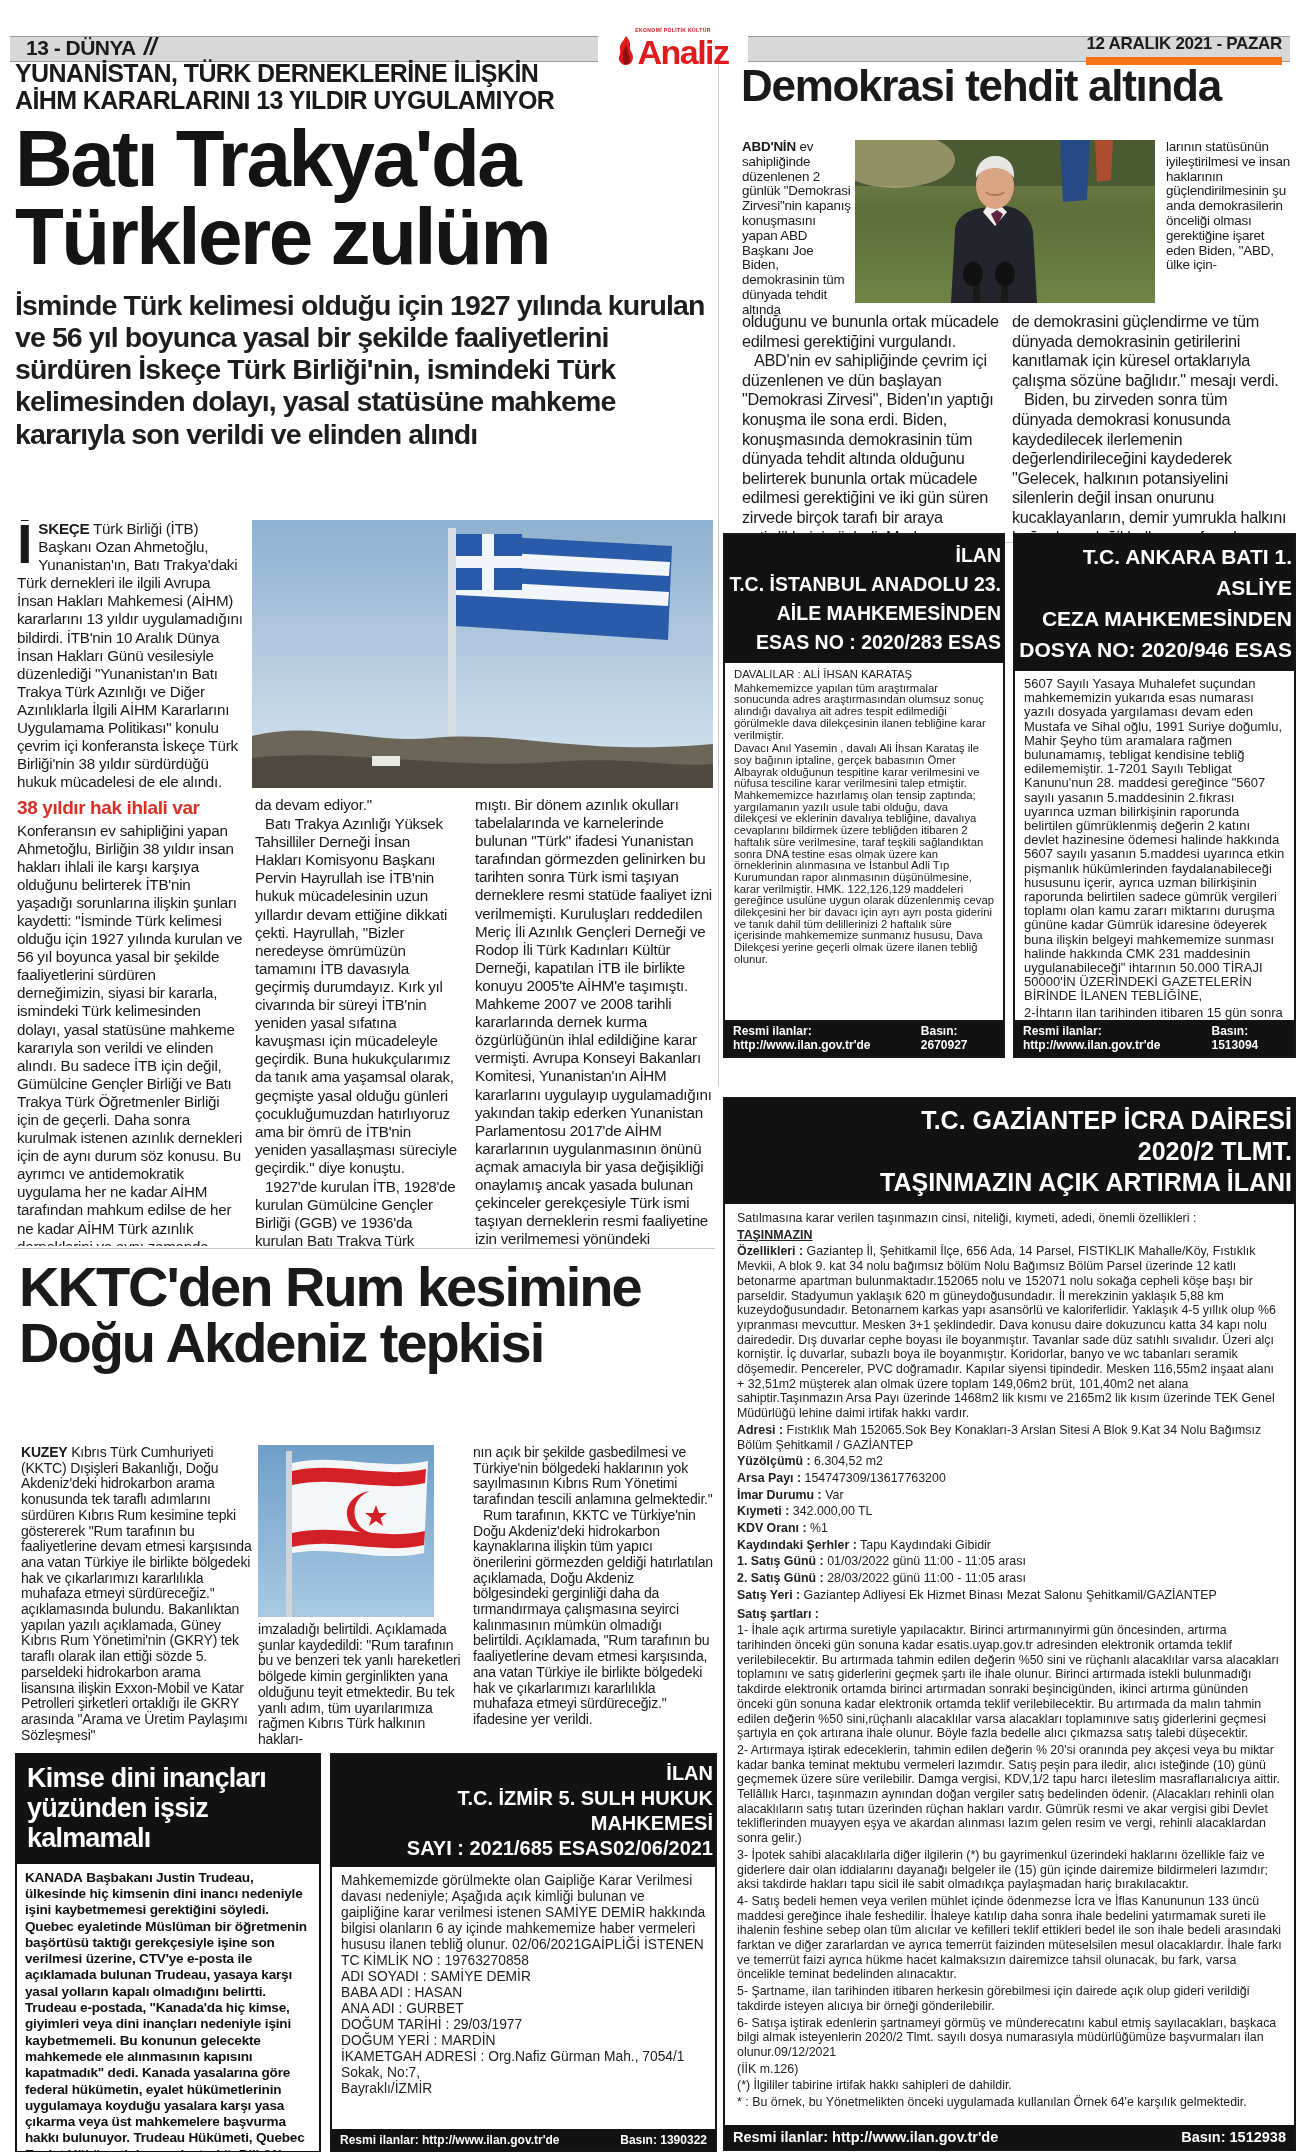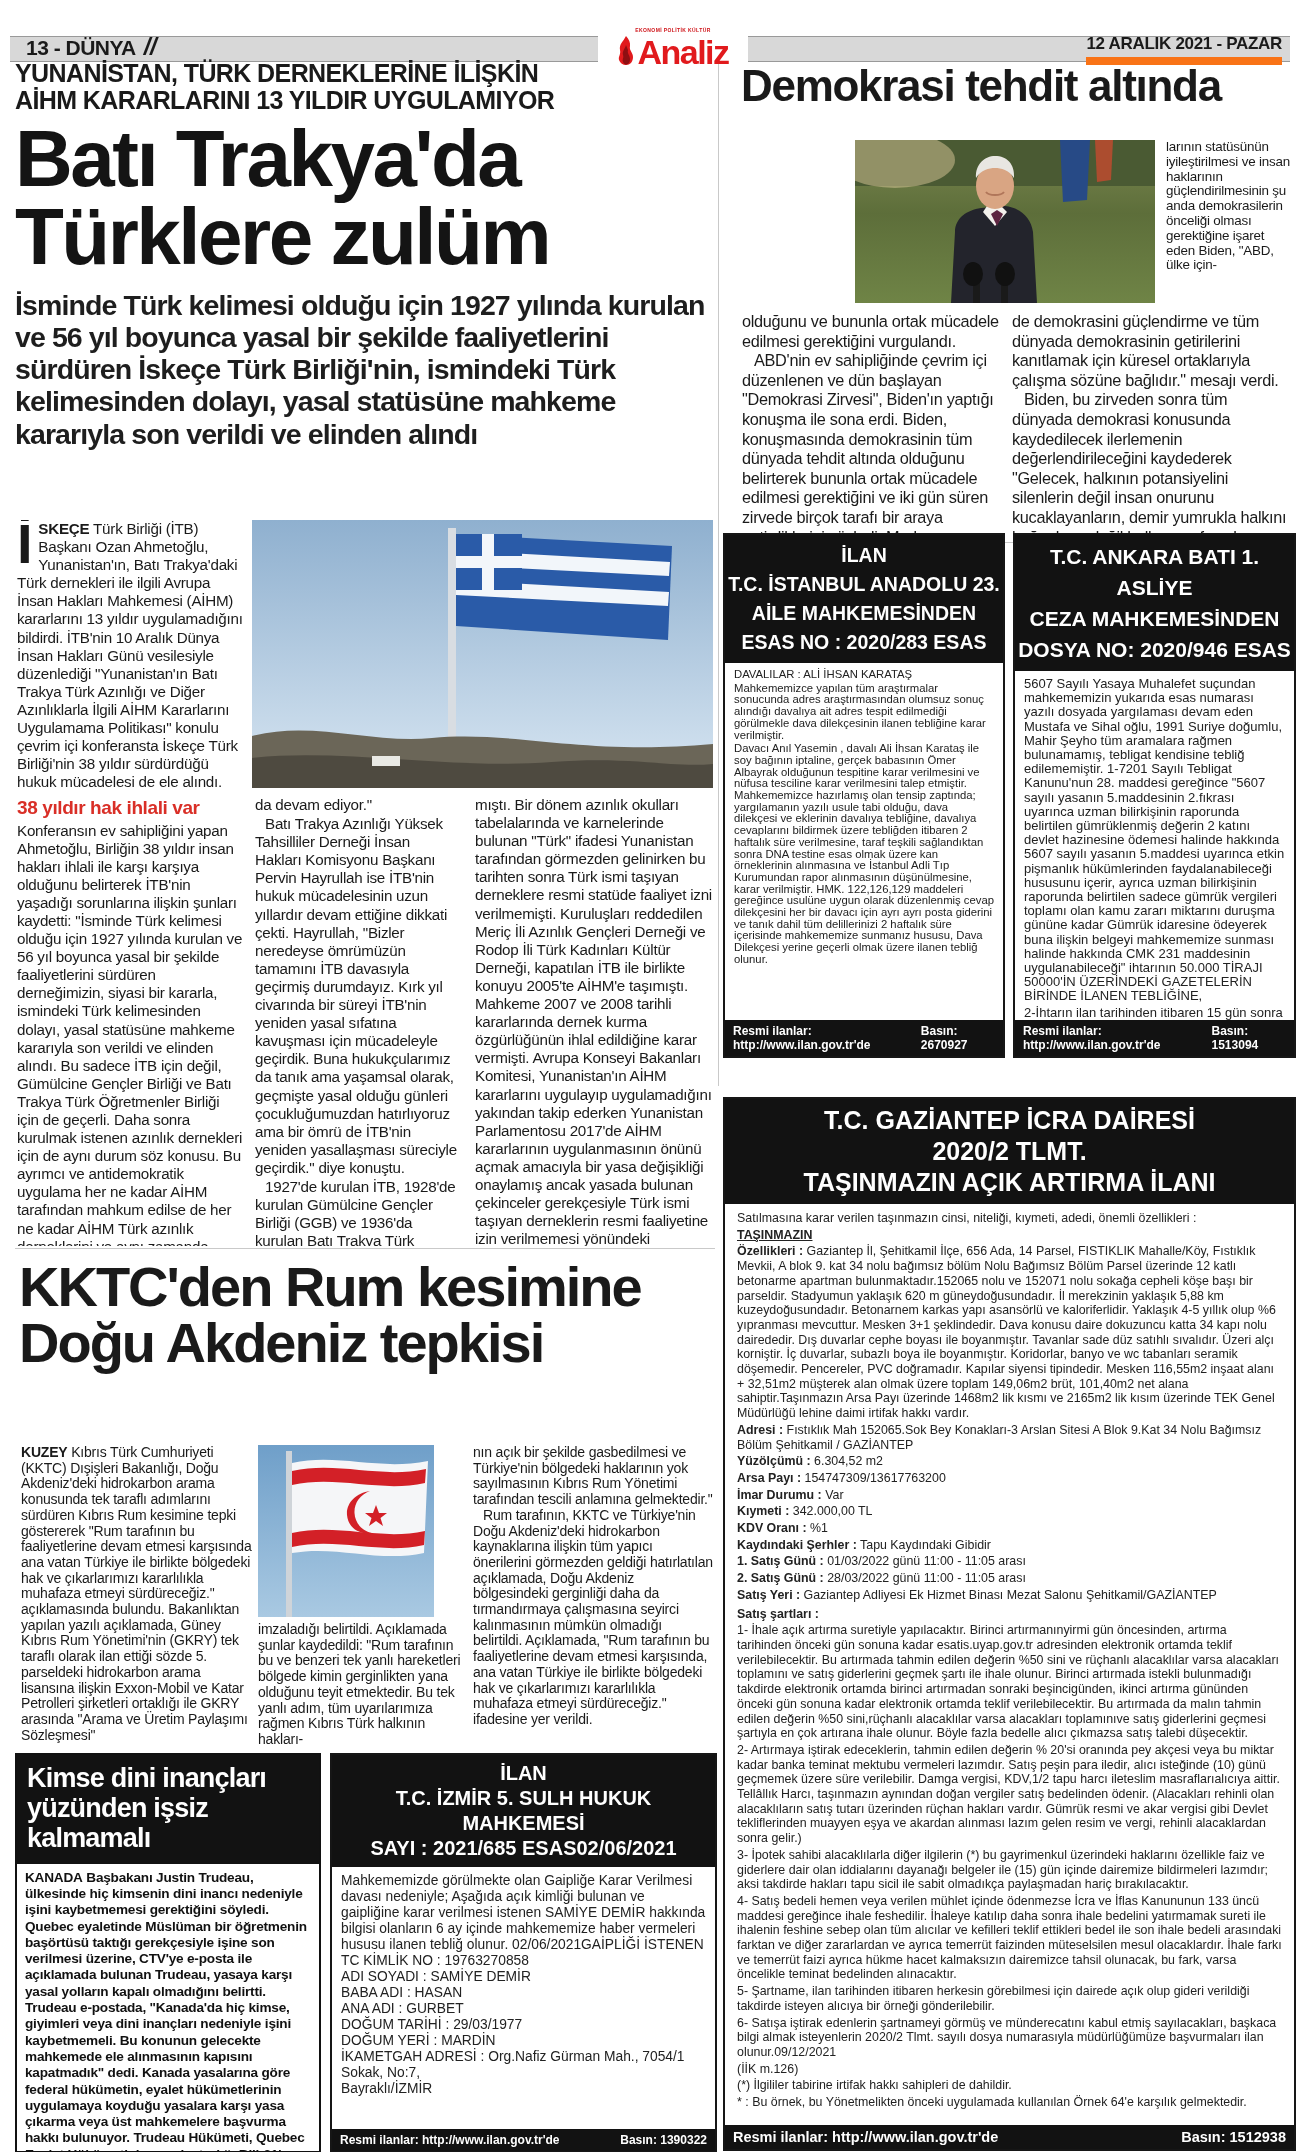--- a/index.html
+++ b/index.html
@@ -35,21 +35,21 @@
 
   
   #demokrasi{left:735px;top:60px;width:557px;height:482px;border-bottom:1px solid #c9c9c9;}
   .headline-md{font-size:44px;font-weight:800;letter-spacing:-1.3px;line-height:1;}
   .demo-body{font-size:16.3px;line-height:19.6px;letter-spacing:-0.3px;}
   .demo-body p{margin:0;}
   .demo-body p + p{text-indent:12px;}
 
   
   .ilan{border:2px solid #161616;background:#fff;overflow:hidden;}
-  .ilan-head{background:#121212;color:#fff;text-align:center;font-weight:700;padding:6px 2px;}
+  .ilan-head{background:#121212;color:#fff;text-align:right;font-weight:700;padding:6px 2px;}
   .ilan-body{padding:6px 9px;color:#222;}
   .ilan-foot{position:absolute;left:0;right:0;bottom:0;background:#121212;color:#fff;
              display:flex;justify-content:space-between;align-items:flex-end;
              font-weight:700;padding:4px 8px;}
   #ilan-istanbul{left:723px;top:533px;width:278px;height:521px;}
   #ilan-istanbul .ilan-head{font-size:19.5px;line-height:29px;}
   #ilan-istanbul .ilan-body{font-size:11.3px;line-height:11.7px;}
   #ilan-istanbul .ilan-foot{font-size:12px;}
   #ilan-ankara{left:1013px;top:533px;width:279px;height:521px;}
   #ilan-ankara .ilan-head{font-size:21px;line-height:31px;}
@@ -156,20 +156,23 @@
     </div>
 
     <div class="abs bodytext" style="left:460px;top:736px;width:238px;height:450px;overflow:hidden;">
       <p>mıştı. Bir dönem azınlık okulları tabelalarında ve karnelerinde bulunan "Türk" ifadesi Yunanistan tarafından görmezden gelinirken bu tarihten sonra Türk ismi taşıyan derneklere resmi statüde faaliyet izni verilmemişti. Kuruluşları reddedilen Meriç İli Azınlık Gençleri Derneği ve Rodop İli Türk Kadınları Kültür Derneği, kapatılan İTB ile birlikte konuyu 2005'te AİHM'e taşımıştı. Mahkeme 2007 ve 2008 tarihli kararlarında dernek kurma özgürlüğünün ihlal edildiğine karar vermişti. Avrupa Konseyi Bakanları Komitesi, Yunanistan'ın AİHM kararlarını uygulayıp uygulamadığını yakından takip ederken Yunanistan Parlamentosu 2017'de AİHM kararlarının uygulanmasının önünü açmak amacıyla bir yasa değişikliği onaylamış ancak yasada bulunan çekinceler gerekçesiyle Türk ismi taşıyan derneklerin resmi faaliyetine izin verilmemesi yönündeki uygulama devam etmişti.</p>
     </div>
   </section>
 
   <section class="abs" id="demokrasi">
     <h2 class="headline-md" style="margin:4px 0 0 6px;">Demokrasi tehdit altında</h2>
 
+    <div class="abs smallcol" style="left:7px;top:80px;width:110px;">
+      <b class="lead-b">ABD'NİN</b> <span>ev sahipliğinde düzenlenen 2 günlük "Demokrasi Zirvesi"nin kapanış konuşmasını yapan ABD Başkanı Joe Biden, demokrasinin tüm dünyada tehdit altında</span>
+    </div>
 
     <div class="abs photo-frame" style="left:120px;top:80px;width:300px;height:163px;">
       <svg width="300" height="163" viewBox="0 0 300 163" preserveAspectRatio="none">
         <defs>
           <linearGradient id="lawn" x1="0" y1="0" x2="0" y2="1">
             <stop offset="0" stop-color="#7b8750"></stop>
               <stop offset="0.45" stop-color="#5d6e3a"></stop>
               <stop offset="1" stop-color="#6f8446"></stop>
           </linearGradient>
         </defs>

